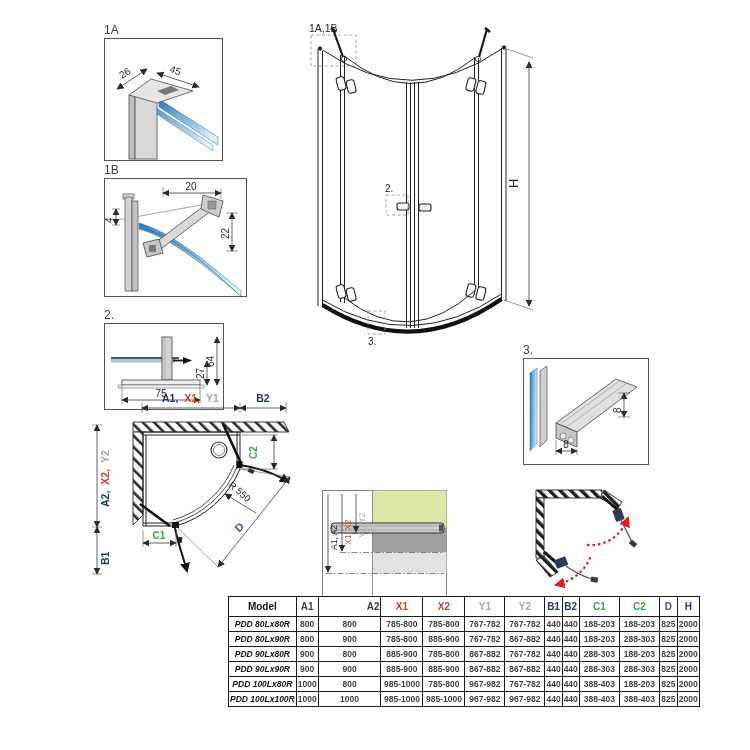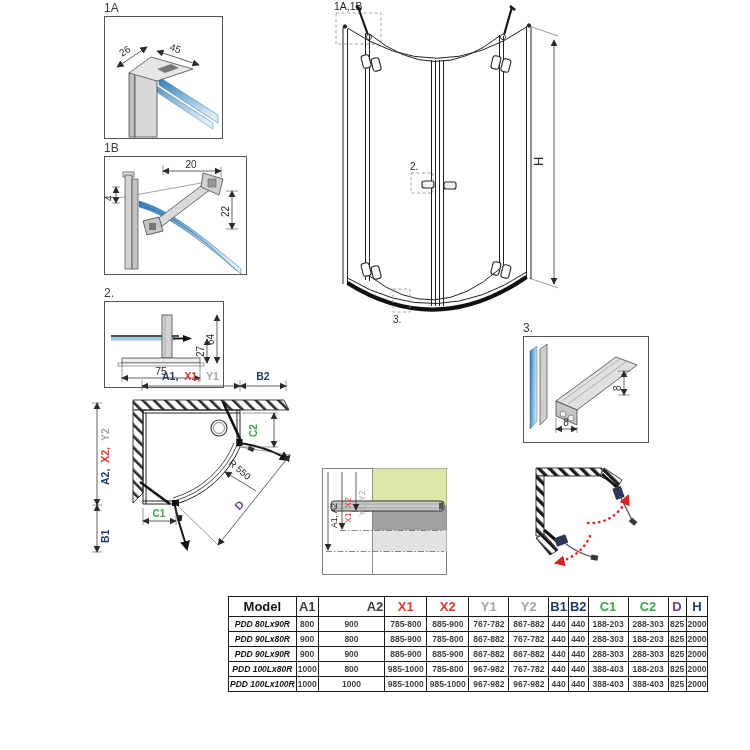--- a/index.html
+++ b/index.html
@@ -1,39 +1,39 @@
 <!DOCTYPE html>
 <html><head>
 <meta charset="utf-8">
 <style>
   html,body{margin:0;padding:0;}
   body{position:relative;width:750px;height:750px;background:#ffffff;
        font-family:"Liberation Sans",sans-serif;overflow:hidden;}
-  .panel{position:absolute;}
+  .panel{position:absolute;margin-top:22px;}
   .plabel{font-size:12px;color:#3a3a3a;height:13px;line-height:13px;margin-bottom:1px;}
   svg{display:block;}
   svg.box{border:1px solid #555;background:#fff;}
   text{font-family:"Liberation Sans",sans-serif;fill:#222;}
   .dt{font-size:10px;fill:#2b2b2b;}
   .dt2{font-size:10.5px;fill:#2b2b2b;}
   .navy{fill:#1e3a6e;font-weight:bold;}
   .red{fill:#d63a2f;font-weight:bold;}
   .gry{fill:#a6a6a6;font-weight:bold;}
   .grn{fill:#3aa74a;font-weight:bold;}
   .pur{fill:#6b3fa0;font-weight:bold;}
   .ln{stroke:#222;stroke-width:1;fill:none;}
   .thin{stroke:#666;stroke-width:.6;fill:none;}
   .dim{stroke:#3a3a3a;stroke-width:.8;fill:none;}
   .ext{stroke:#555;stroke-width:.6;fill:none;}
   .dash{fill:none;stroke:#999;stroke-width:.9;stroke-dasharray:3,2.5;}
   .dashdot{fill:none;stroke:#555;stroke-width:.7;stroke-dasharray:6,2,1.5,2;}
   #spec{position:absolute;left:228px;top:596px;border-collapse:collapse;table-layout:fixed;}
   #spec th,#spec td{border:1px solid #1a1a1a;text-align:center;padding:0 1px;background:#fff;
        font-weight:bold;overflow:hidden;white-space:nowrap;}
-  #spec th{font-size:13px;height:19px;}
+  #spec th{font-size:10px;height:19px;}
   #spec td{font-size:8.5px;height:14px;color:#3f3f3f;}
   #spec td.model{font-style:italic;color:#101010;}
 </style>
 </head>
 <body>
 
 <svg width="0" height="0" style="position:absolute">
   <defs>
     <linearGradient id="glassD" x1="0" y1="0" x2="0.7" y2="1">
       <stop offset="0" stop-color="#2f7cb8"></stop>
@@ -151,21 +151,21 @@
       <line class="dim" x1="17" y1="76" x2="95" y2="76" marker-start="url(#arrL)" marker-end="url(#arrE)"></line>
       <text class="dt2" x="56" y="73" text-anchor="middle">75</text>
       <line class="dim" x1="102" y1="37" x2="102" y2="61" marker-start="url(#arrL)" marker-end="url(#arrE)"></line>
       <text class="dt" transform="translate(99,55) rotate(-90)">27</text>
       <line class="dim" x1="112" y1="13" x2="112" y2="61" marker-start="url(#arrL)" marker-end="url(#arrE)"></line>
       <text class="dt" transform="translate(109,43) rotate(-90)">64</text>
     </g>
   </svg>
 </div>
 
-<div class="panel" style="left:331px;top:0;">
+<div class="panel" style="left:306px;top:0;">
   <svg width="235" height="335" viewBox="0 0 235 335">
     <text x="3" y="10" font-size="10.5" fill="#444">1A,1B</text>
     <rect class="dash" x="5" y="13" width="45" height="31"></rect>
     <g>
       <line x1="27" y1="7" x2="37" y2="35" stroke="#1a1a1a" stroke-width="2.2"></line>
       <line x1="25" y1="6" x2="30" y2="10" stroke="#1a1a1a" stroke-width="2.6"></line>
       <circle cx="38" cy="37" r="2.6" fill="#fff" stroke="#333" stroke-width=".9"></circle>
       <line x1="181" y1="7" x2="173" y2="35" stroke="#1a1a1a" stroke-width="2.2"></line>
       <line x1="179" y1="6" x2="184" y2="10" stroke="#1a1a1a" stroke-width="2.6"></line>
       <circle cx="172" cy="37" r="2.6" fill="#fff" stroke="#333" stroke-width=".9"></circle>
@@ -422,20 +422,35 @@
         <th style="color: rgb(30, 58, 110);">B1</th>
         <th style="color: rgb(30, 58, 110);">B2</th>
         <th style="color: rgb(58, 167, 74);">C1</th>
         <th style="color: rgb(58, 167, 74);">C2</th>
         <th style="color: rgb(107, 63, 160);">D</th>
         <th style="color: rgb(30, 58, 110);">H</th>
       </tr>
     </thead>
     <tbody>
       <tr>
+        <td class="model">PDD 80Lx80R</td>
+        <td>800</td>
+        <td>800</td>
+        <td>785-800</td>
+        <td>785-800</td>
+        <td>767-782</td>
+        <td>767-782</td>
+        <td>440</td>
+        <td>440</td>
+        <td>188-203</td>
+        <td>188-203</td>
+        <td>825</td>
+        <td>2000</td>
+      </tr>
+      <tr>
         <td class="model">PDD 80Lx90R</td>
         <td>800</td>
         <td>900</td>
         <td>785-800</td>
         <td>885-900</td>
         <td>767-782</td>
         <td>867-882</td>
         <td>440</td>
         <td>440</td>
         <td>188-203</td>

